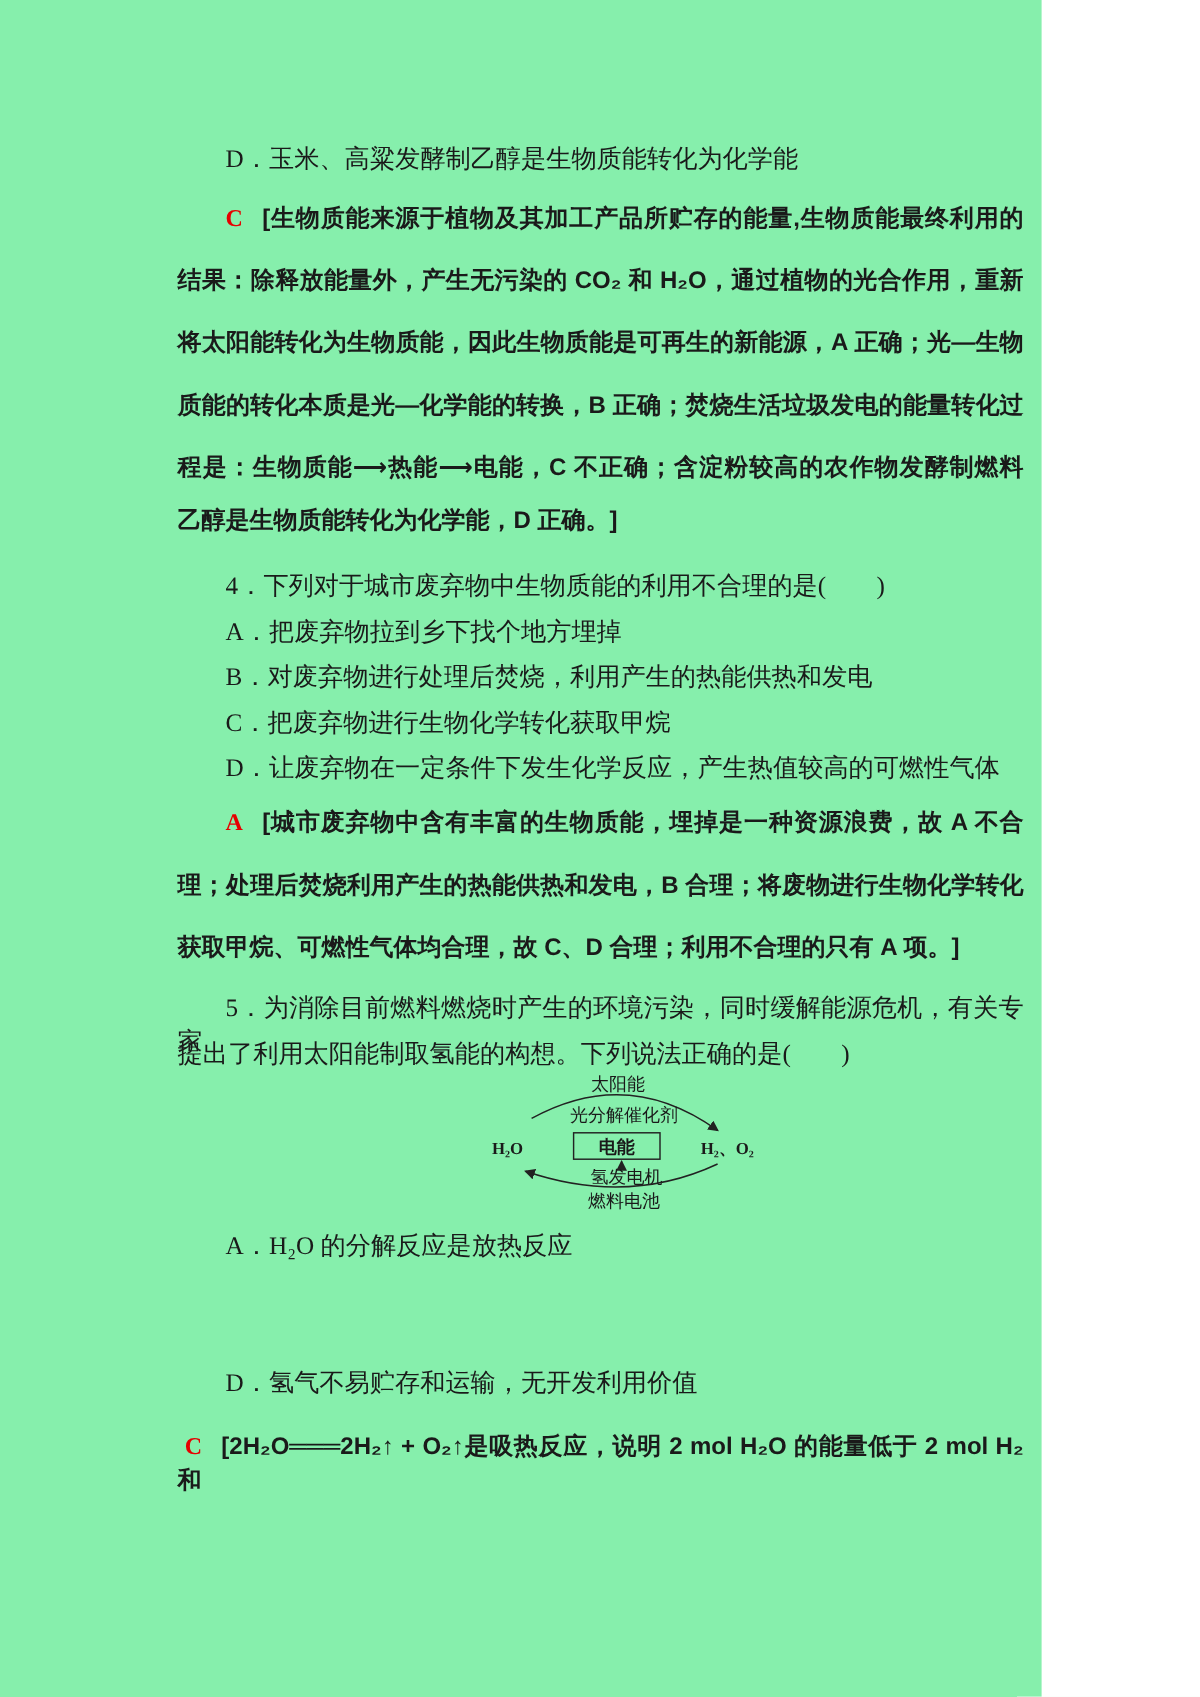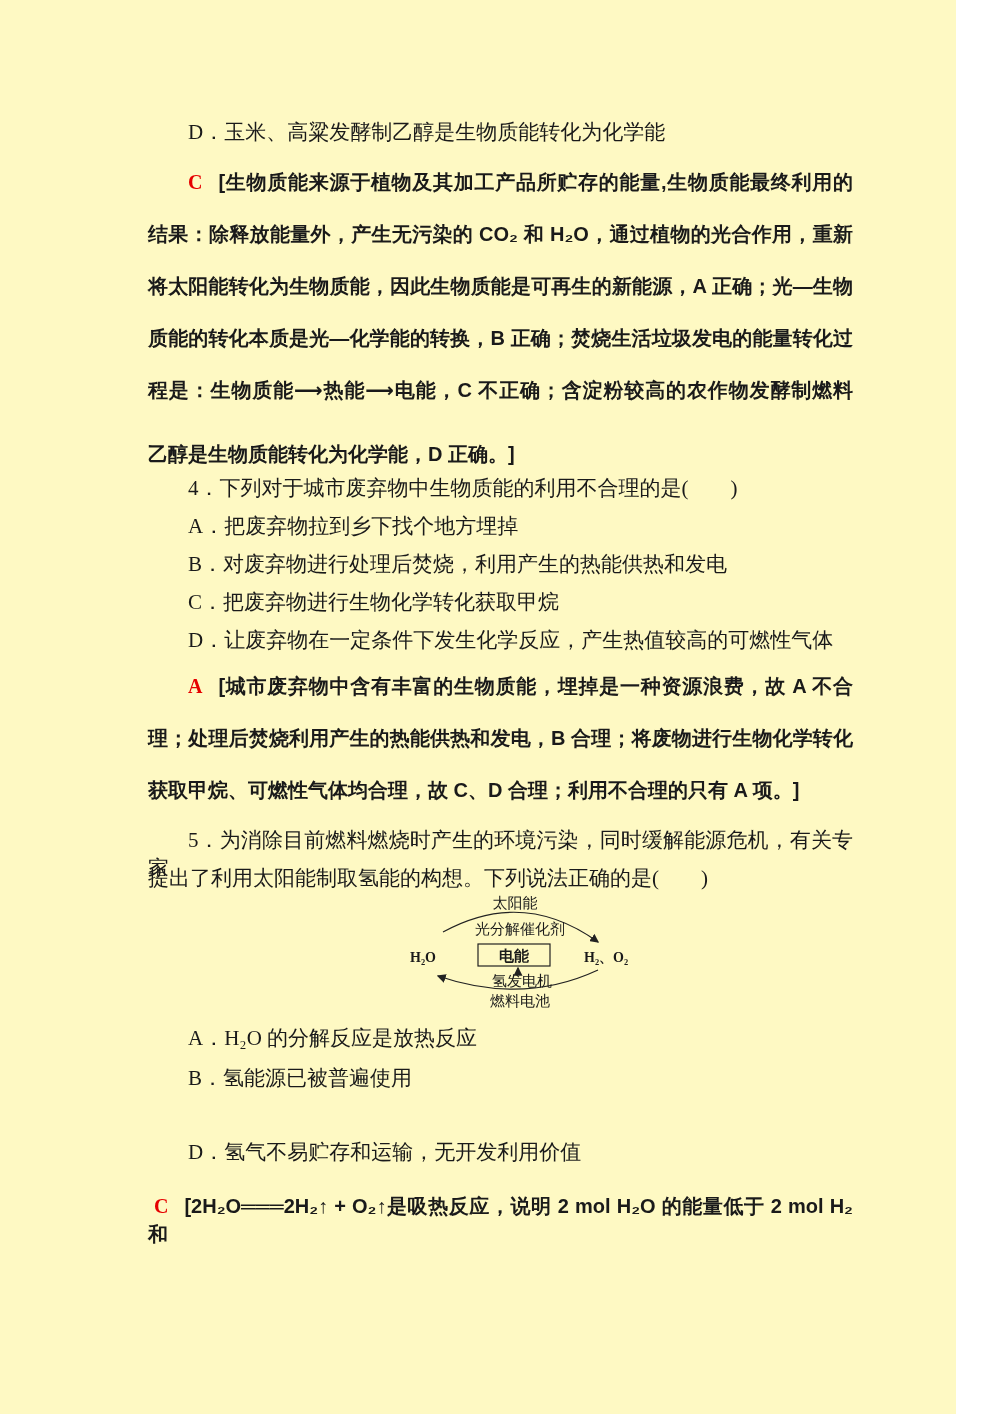--- a/index.html
+++ b/index.html
@@ -1,19 +1,19 @@
 <!DOCTYPE html>
 <html><head>
 <meta charset="utf-8">
 <style>
   html,body{margin:0;padding:0;background:#ffffff;}
   .page{
     position:relative;
-    width:956px;height:1414px;
-    background:#fef9c3;
+    width:868px;height:1414px;
+    background:#86efac;
     color:#1a1a1a;
     overflow:hidden;
   }
   .ln{
     position:absolute;
     left:148px;
     width:705px;
     font-size:21px;
     line-height:28px;
     font-family:"Liberation Serif","DejaVu Serif",serif;
@@ -56,21 +56,21 @@
 
   <div class="ln ind" style="top:118px">D．玉米、高粱发酵制乙醇是生物质能转化为化学能</div>
 
   <div class="ln bold full ind" style="top:168px">
     <span class="ans-letter">C</span><span>[生物质能来源于植物及其加工产品所贮存的能量,生物质能最终利用的</span>
   </div>
   <div class="ln bold full" style="top:220px">结果：除释放能量外，产生无污染的 CO₂ 和 H₂O，通过植物的光合作用，重新</div>
   <div class="ln bold full" style="top:272px">将太阳能转化为生物质能，因此生物质能是可再生的新能源，A 正确；光—生物</div>
   <div class="ln bold full" style="top:376px">程是：生物质能⟶热能⟶电能，C 不正确；含淀粉较高的农作物发酵制燃料</div>
   <div class="ln bold full" style="top:324px">质能的转化本质是光—化学能的转换，B 正确；焚烧生活垃圾发电的能量转化过</div>
-  <div class="ln bold" style="top:440px">乙醇是生物质能转化为化学能，D 正确。]</div>
+  <div class="ln bold" style="top:420px">乙醇是生物质能转化为化学能，D 正确。]</div>
 
   <div class="ln ind" style="top:474px">4．下列对于城市废弃物中生物质能的利用不合理的是(　　)</div>
   <div class="ln ind" style="top:512px">A．把废弃物拉到乡下找个地方埋掉</div>
   <div class="ln ind" style="top:550px">B．对废弃物进行处理后焚烧，利用产生的热能供热和发电</div>
   <div class="ln ind" style="top:588px">C．把废弃物进行生物化学转化获取甲烷</div>
   <div class="ln ind" style="top:626px">D．让废弃物在一定条件下发生化学反应，产生热值较高的可燃性气体</div>
 
   <div class="ln bold full ind" style="top:672px">
     <span class="ans-letter">A</span><span>[城市废弃物中含有丰富的生物质能，埋掉是一种资源浪费，故 A 不合</span>
   </div>
@@ -95,20 +95,19 @@
     <text x="116" y="68" text-anchor="middle" class="dg-cn" style="font-weight:700">电能</text>
     <text x="186" y="69" class="dg-formula">H₂、O₂</text>
 
     <path d="M 120 82 L 120 75" fill="none" stroke="#222222" stroke-width="1.2" marker-end="url(#arr)"></path>
     <text x="124" y="93" text-anchor="middle" class="dg-cn">氢发电机</text>
     <path d="M 200 77 Q 125 112 40 83" fill="none" stroke="#222222" stroke-width="1.2" marker-end="url(#arr)"></path>
     <text x="122" y="113" text-anchor="middle" class="dg-cn">燃料电池</text>
   </svg>
 
   <div class="ln ind" style="top:1024px">A．H₂O 的分解反应是放热反应</div>
-  <div class="ln ind" style="top:1064px">B．氢能源已被普遍使用</div>
   <div class="ln ind" style="top:1138px">D．氢气不易贮存和运输，无开发利用价值</div>
 
   <div class="ln bold full ind-sm" style="top:1192px">
     <span class="ans-letter">C</span><span>[2H₂O═══2H₂↑ + O₂↑是吸热反应，说明 2 mol H₂O 的能量低于 2 mol H₂ 和</span>
   </div>
 
 </div>
 
 </body></html>

